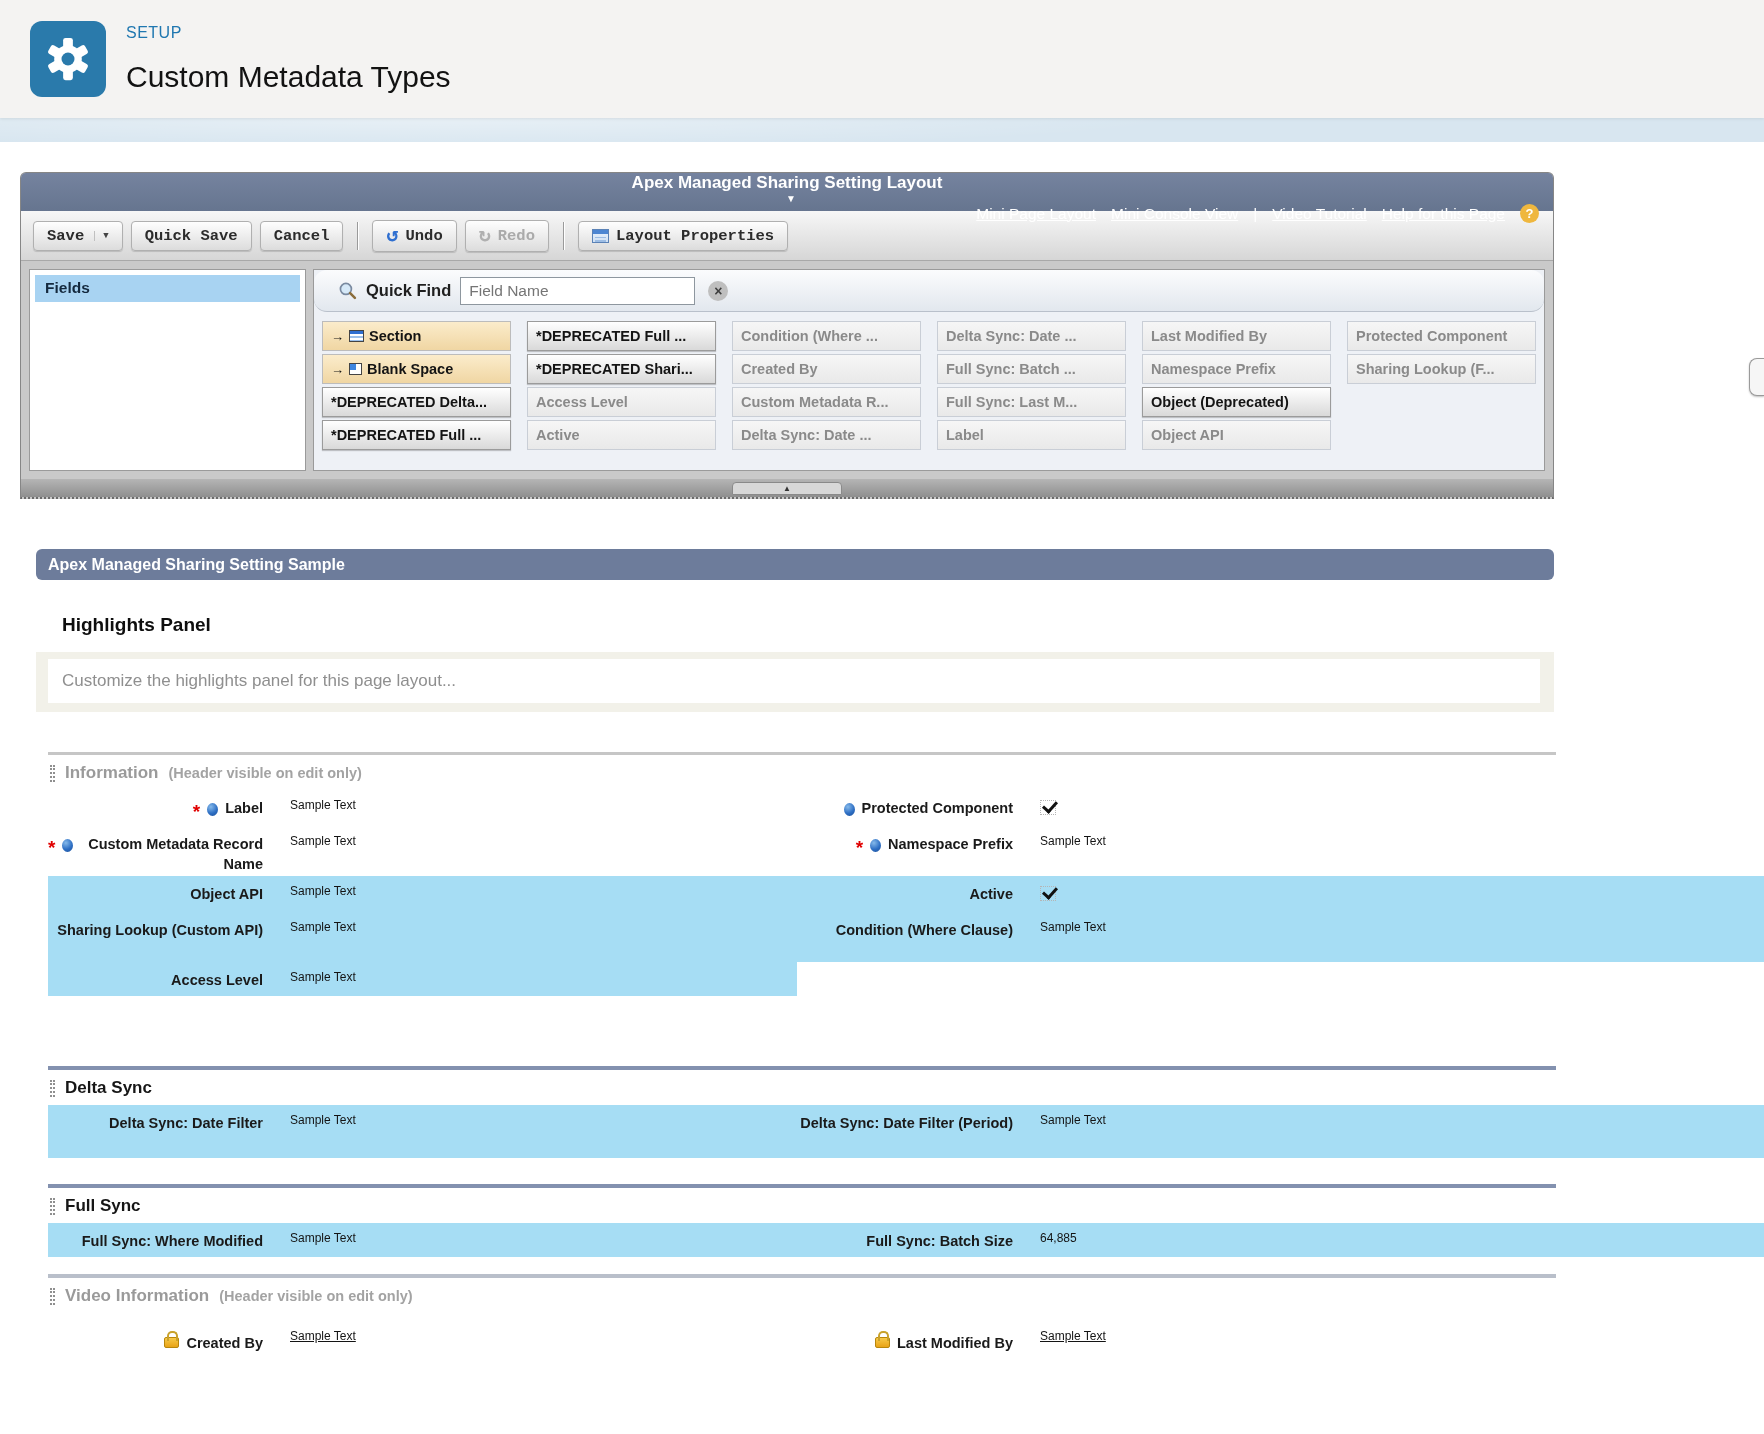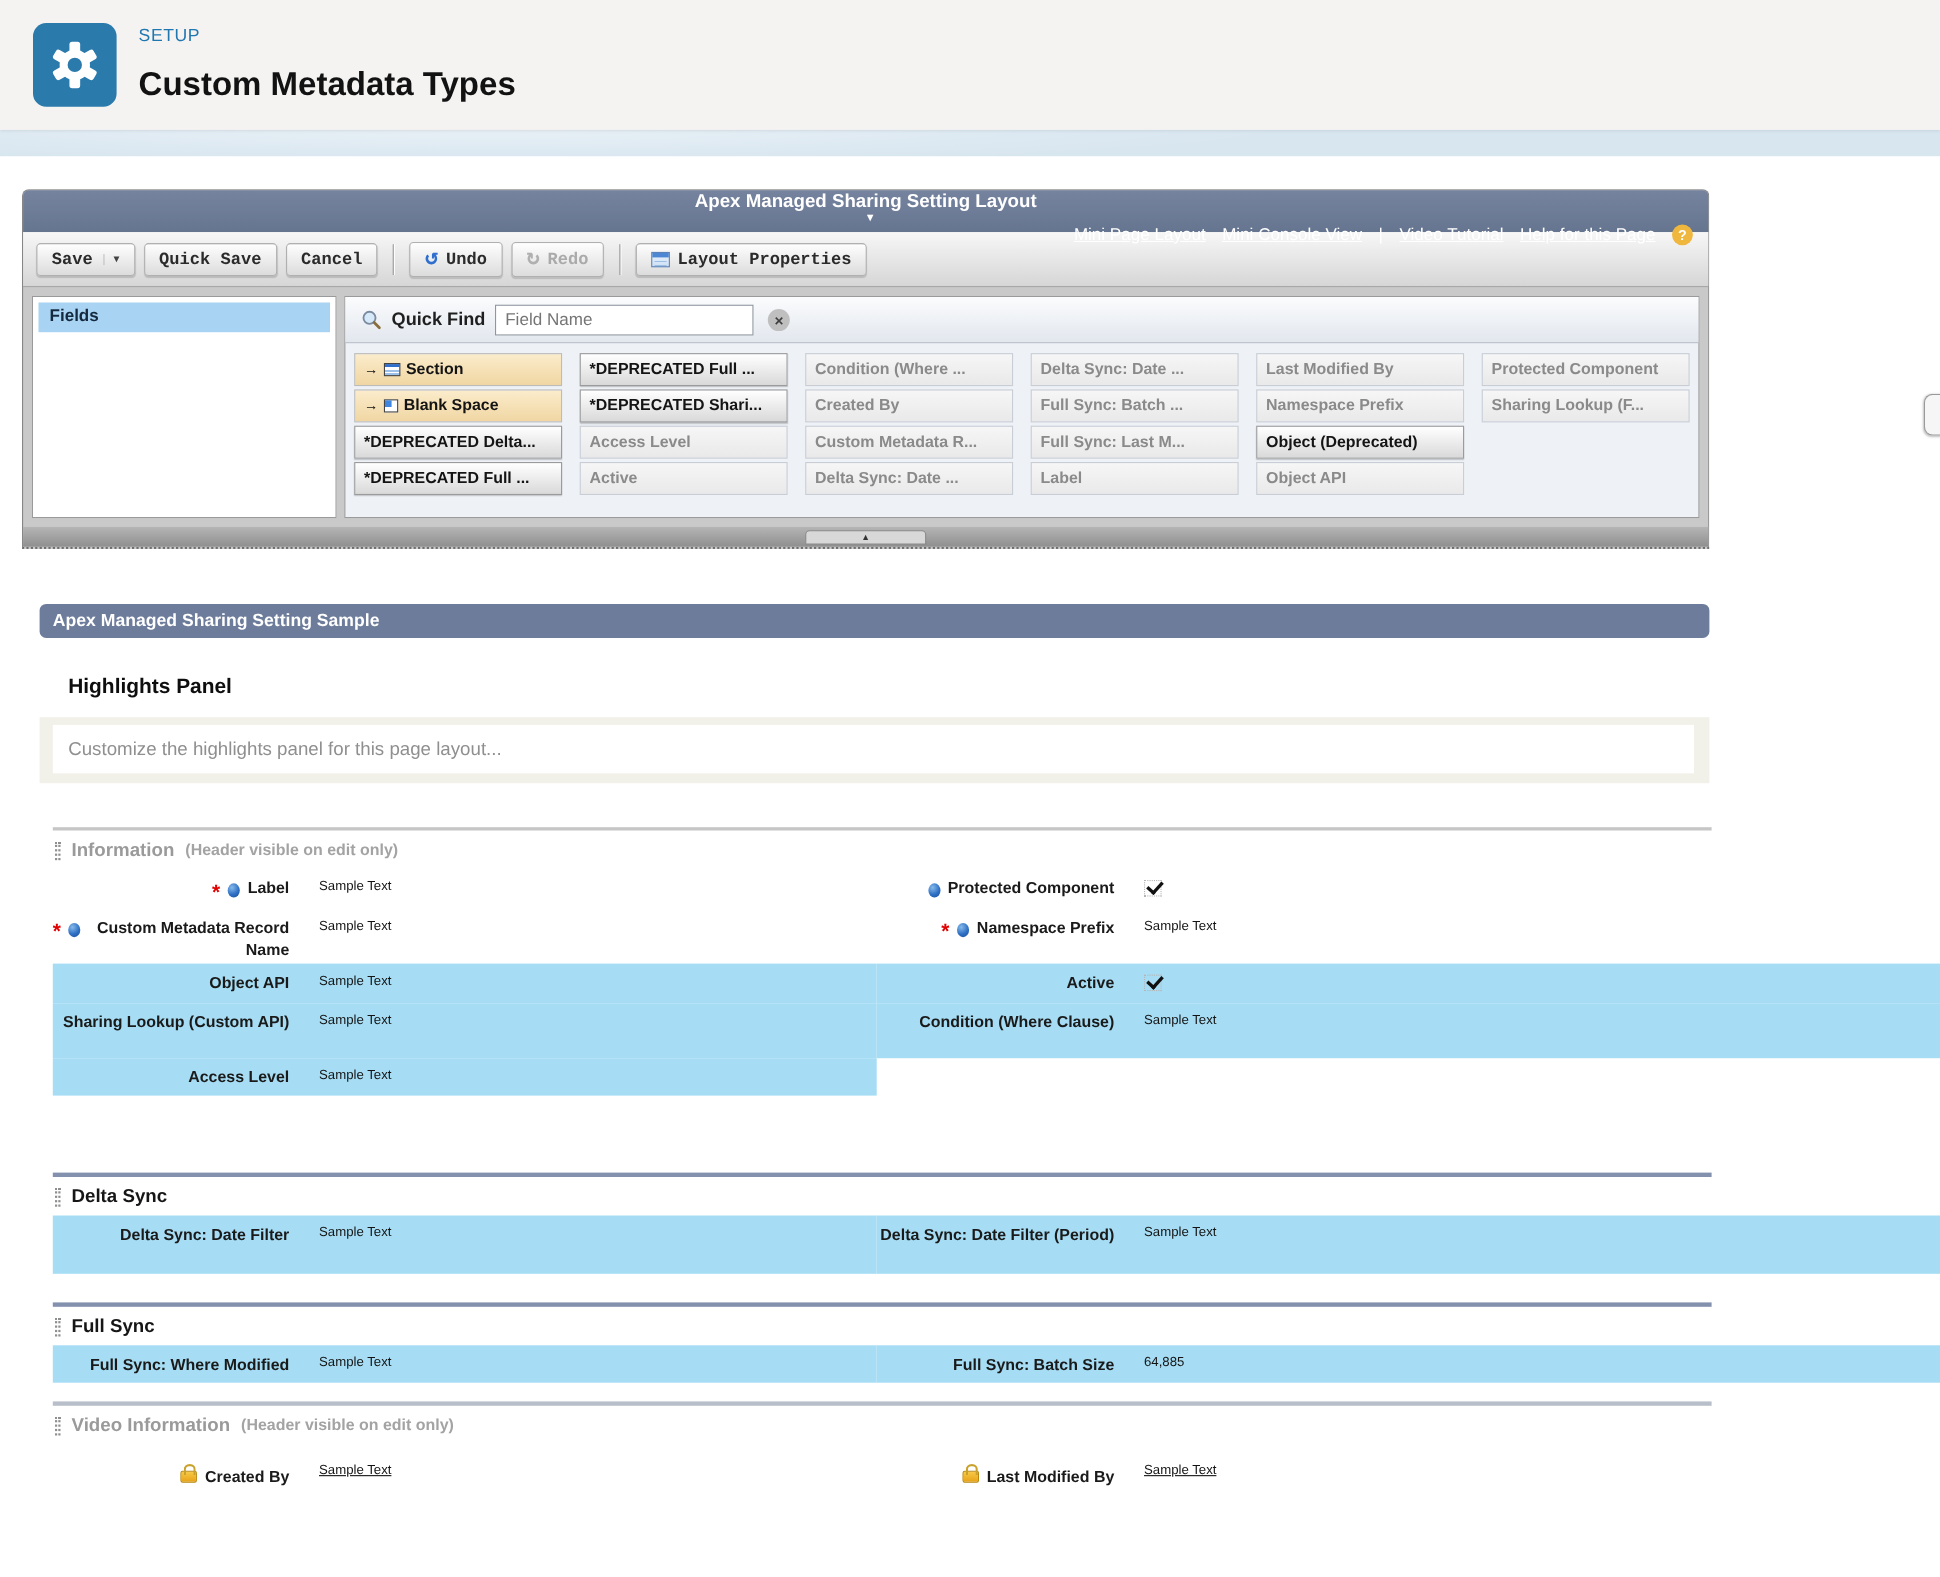--- a/index.html
+++ b/index.html
@@ -6,21 +6,21 @@
   html,body { width:1764px; height:1434px; overflow:hidden; background:#fff;
     font-family:"Liberation Sans", sans-serif; color:#1a1a1a; }
 
   
   .gheader { height:118px; background:#f4f3f2; box-shadow:0 1px 3px rgba(0,0,0,.08);
     display:flex; align-items:center; padding-left:30px; position:relative; z-index:2; }
   .gicon { width:76px; height:76px; background:#2a7aab; border-radius:12px;
     display:flex; align-items:center; justify-content:center; flex:none; }
   .gtext { margin-left:20px; }
   .crumb { color:#1f77b0; font-size:16px; letter-spacing:.5px; }
-  .ptitle { font-size:30px; font-weight:bold; color:#121212; margin-top:18px; }
+  .ptitle { font-size:30px; font-weight:normal; color:#121212; margin-top:18px; }
   .band { height:24px; background:#d8e6f0;
     background-image:radial-gradient(ellipse 60% 180% at 25% 0, rgba(255,255,255,.4), transparent 70%); }
 
   
   .editor { width:1534px; margin:30px 0 0 20px; border:1px solid #868686;
     border-radius:6px 6px 0 0; border-bottom:2px dotted #6b6b6b; background:#c9c9c9; }
   .ed-title { height:38px; background:linear-gradient(#75839f,#66758f); border-radius:5px 5px 0 0;
     display:flex; align-items:center; padding:0 14px; color:#fff;flex-direction:column; }
   .ed-title .t { font-size:17px; font-weight:bold; }
   .caret { font-size:10px; margin-left:8px; }
@@ -45,21 +45,21 @@
   .lp-ic:after { content:""; position:absolute; left:2px; right:2px; top:7px; height:5px;
     background:repeating-linear-gradient(#9dbde4 0 1.5px, transparent 1.5px 3.5px); }
 
   .ed-body { display:flex; padding:8px; height:218px; }
   .ed-sidebar { width:277px; background:#fff; border:1px solid #9a9a9a; }
   .fields-cat { margin:5px; height:27px; background:#a8d3f2; font-weight:bold; font-size:15.5px;
     color:#14293e; padding:4px 0 0 10px; cursor:pointer; }
   .ed-palette { flex:1; margin-left:7px; border:1px solid #9a9a9a; background:#eef1f6;
     display:flex; flex-direction:column; }
   .quickfind { height:42px; background:linear-gradient(#fbfcfd,#e2e7ee); border-bottom:1px solid #b9c0cb;
-    display:flex; align-items:center; padding-left:14px; gap:9px; }
+    display:flex; align-items:center; padding-left:24px; gap:9px;border-radius:13px; }
   .qf-label { font-size:16.5px; font-weight:bold; color:#1f1f1f; }
   .qf-input { width:235px; height:28px; border:1px solid #8e979f; font-size:15.5px; padding:0 8px;
     font-family:"Liberation Sans", sans-serif; }
   .qf-clear { width:20px; height:20px; border-radius:50%; background:#bfbfbf; color:#3f3f3f;
     font-weight:bold; font-size:14px; display:flex; align-items:center; justify-content:center;
     margin-left:4px; cursor:pointer; }
   .qf-clear:before { content:"×"; }
   .pgrid { display:grid; grid-auto-flow:column; grid-template-rows:repeat(4,30px);
     grid-template-columns:repeat(6,1fr); gap:3px 16px; margin:9px 8px; }
   .pcell { font-size:14.5px; font-weight:bold; line-height:28px; padding-left:8px;

